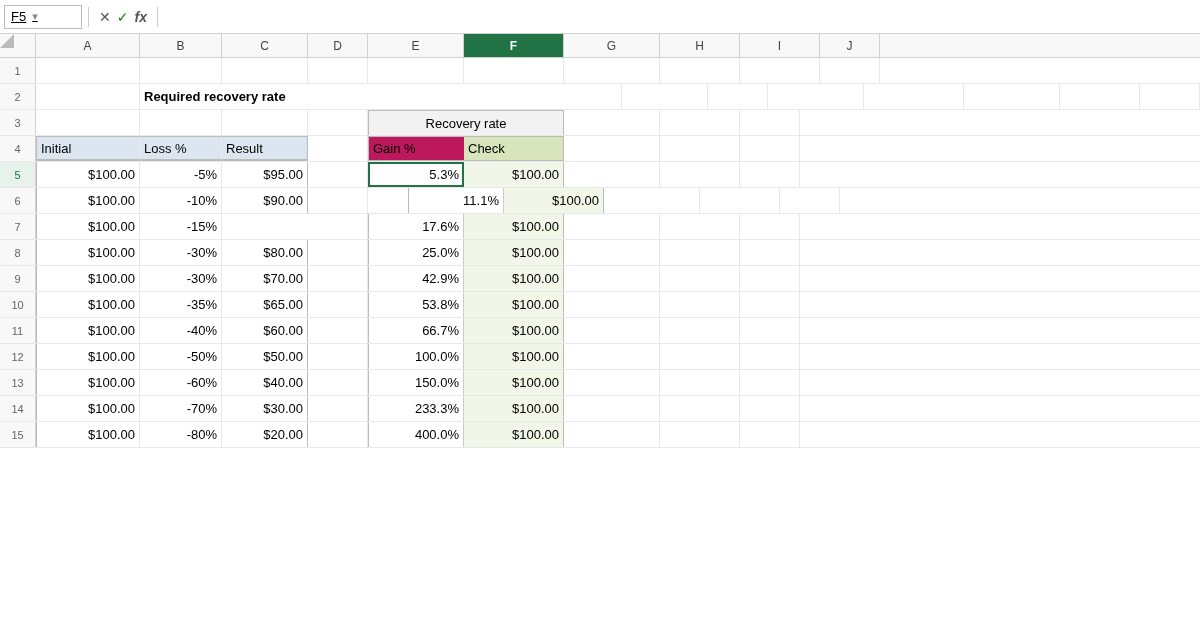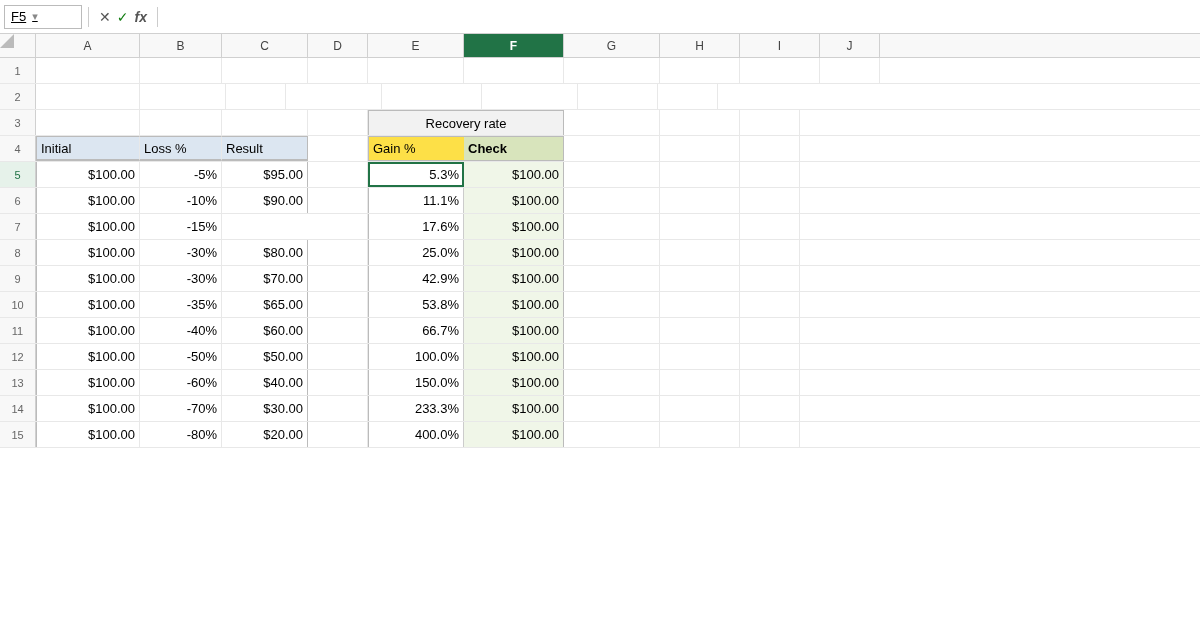--- a/index.html
+++ b/index.html
@@ -145,21 +145,21 @@
     .col-h { width: 96px; min-width: 96px; }
     .col-i { width: 80px; min-width: 80px; }
     .col-j { width: 80px; min-width: 80px; }
 
     
     .header-cell-blue {
       background: #dce6f1;
       text-align: center;
     }
     .header-cell-green {
-      background: #fde047;
+      background: #be185d;
     }
     .header-cell-green-dark {
       background: #d8e4bc;
     }
 
     
     .cell-selected {
       outline: 2px solid #217346;
       outline-offset: -2px;
       background: #fff;
@@ -246,20 +246,23 @@
       <div class="cell col-g"></div>
       <div class="cell col-h"></div>
       <div class="cell col-i"></div>
       <div class="cell col-j"></div>
       <div class="cell" style="width:60px;"></div>
     </div>
 
     <div class="row">
       <div class="row-header">2</div>
       <div class="cell col-b bold"></div>
+      <div class="cell col-c bold" style="min-width:280px; max-width:none; flex:1;">
+        <span>Required recovery rate</span>
+      </div>
       <div class="cell col-d"></div>
       <div class="cell col-e"></div>
       <div class="cell col-f"></div>
       <div class="cell col-g"></div>
       <div class="cell col-h"></div>
       <div class="cell col-i"></div>
       <div class="cell" style="width:60px;"></div>
     </div>
 
     <div class="row">
@@ -287,21 +290,21 @@
         <span>Loss %</span>
       </div>
       <div class="cell col-d header-cell-blue" style="border-top:1px solid #bbb; border-bottom:2px solid #bbb; border-right:1px solid #bbb;">
         <span>Result</span>
       </div>
       <div class="cell col-e"></div>
 
       <div class="cell col-f header-cell-green" style="border:1px solid #bbb; border-right:none;">
         <span>Gain %</span>
       </div>
-      <div class="cell col-g header-cell-green-dark" style="border:1px solid #bbb; border-left:none;font-weight:bold;">
+      <div class="cell col-g header-cell-green-dark" style="border:1px solid #bbb; border-left:none;">
         <span>Check</span>
       </div>
       <div class="cell col-h"></div>
       <div class="cell col-i"></div>
       <div class="cell" style="width:60px;"></div>
     </div>
 
     <div id="data-rows-container">
         <div class="row">
           <div class="row-header active-row">5</div>
@@ -314,21 +317,21 @@
           <div class="cell col-h"></div>
           <div class="cell col-i"></div>
           <div class="cell" style="width: 60px;"></div>
         </div>
         <div class="row">
           <div class="row-header">6</div>
           <div class="cell col-b right" style="border-left: 1px solid rgb(187, 187, 187);">$100.00</div>
           <div class="cell col-c right">-10%</div>
           <div class="cell col-d right" style="border-right: 1px solid rgb(187, 187, 187);">$90.00</div>
           <div class="cell col-e"></div>
-          <div class="cell col-f right" style="border-left: 1px solid rgb(187, 187, 187); border-right: 1px solid rgb(204, 204, 204);">11.1%</div>
+          <div class="cell col-f right" style="border-left: 1px solid rgb(187, 187, 187); border-right: 1px solid rgb(204, 204, 204); margin-left: 40px;">11.1%</div>
           <div class="cell col-g right" style="border-right: 1px solid rgb(187, 187, 187); background: rgb(240, 246, 232);">$100.00</div>
           <div class="cell col-h"></div>
           <div class="cell col-i"></div>
           <div class="cell" style="width: 60px;"></div>
         </div>
         <div class="row">
           <div class="row-header">7</div>
           <div class="cell col-b right" style="border-left: 1px solid rgb(187, 187, 187);">$100.00</div>
           <div class="cell col-c right">-15%</div>
           <div class="cell col-d right" style="border-right: 1px solid rgb(187, 187, 187); margin-top: 44px;">$85.00</div>

